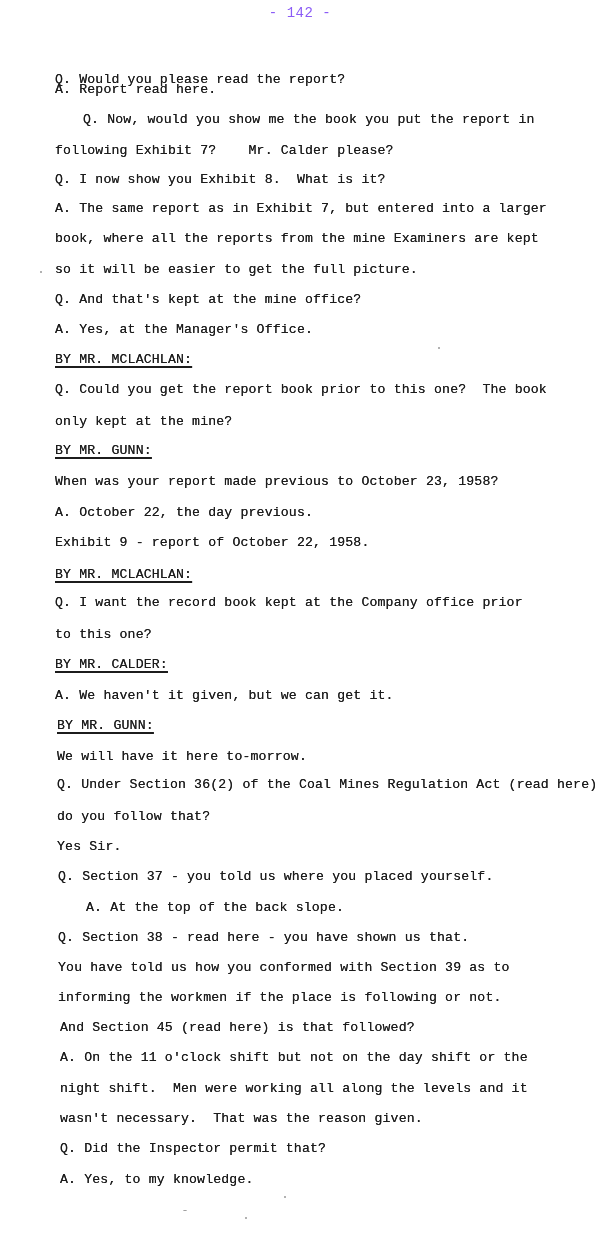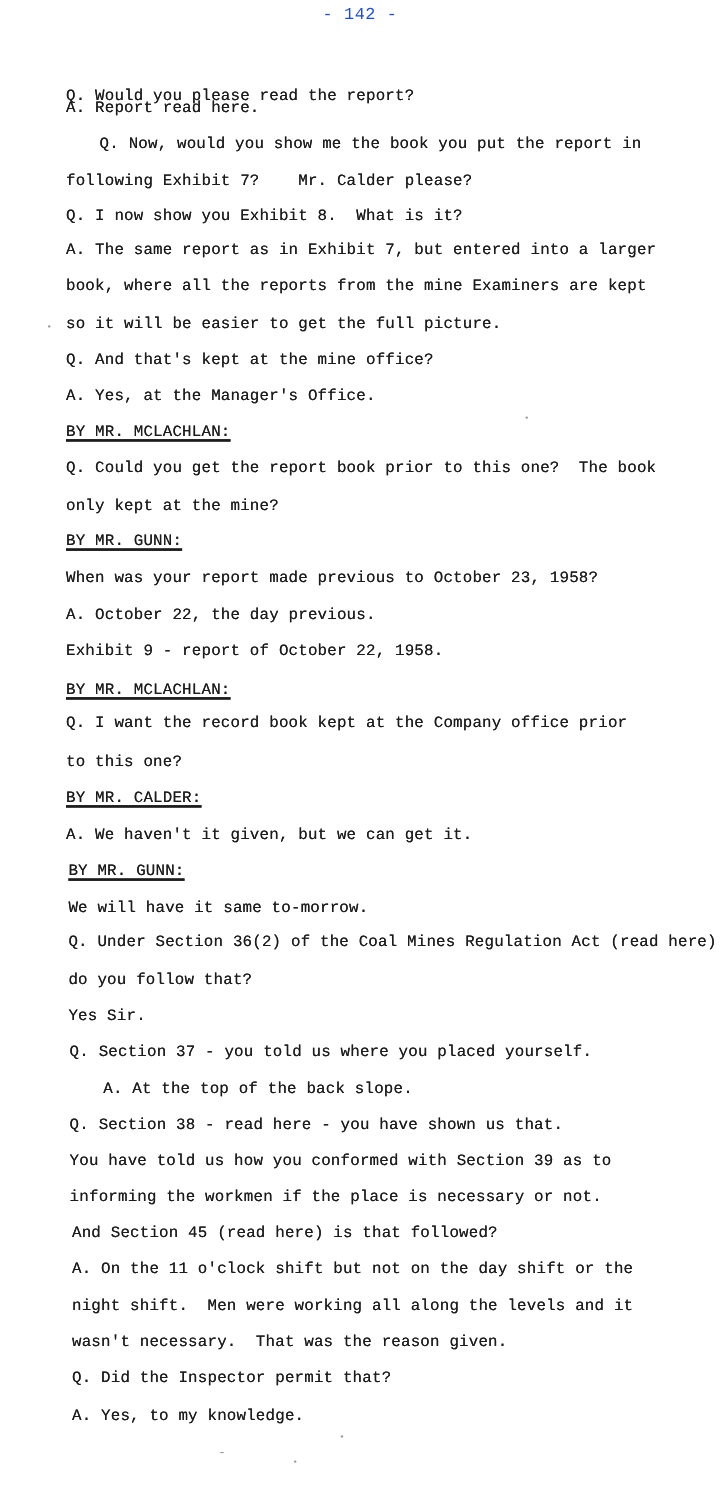--- a/index.html
+++ b/index.html
@@ -16,21 +16,21 @@
     color: #1a1a1a;
   }
   .page-number {
     position: absolute;
     left: 0;
     width: 600px;
     top: 5px;
     text-align: center;
     font-size: 14px;
     letter-spacing: 0.5px;
-    color: #1d4ed8;
+    color: #8b5cf6;
   }
   .line {
     position: absolute;
     white-space: pre;
     font-size: 13.2px;
     letter-spacing: 0.15px;
     line-height: 16px;
     color: #1c1c1c;
     text-shadow: 0 0 0.4px #333;
   }
@@ -69,29 +69,29 @@
       <div class="line speaker" style="left: 55px; top: 443px;">BY MR. GUNN:</div>
       <div class="line" style="left: 55px; top: 474px;">When was your report made previous to October 23, 1958?</div>
       <div class="line" style="left: 55px; top: 505px;">A. October 22, the day previous.</div>
       <div class="line" style="left: 55px; top: 535px;">Exhibit 9 - report of October 22, 1958.</div>
       <div class="line speaker" style="left: 55px; top: 567px;">BY MR. MCLACHLAN:</div>
       <div class="line" style="left: 55px; top: 595px;">Q. I want the record book kept at the Company office prior</div>
       <div class="line" style="left: 55px; top: 627px;">to this one?</div>
       <div class="line speaker" style="left: 55px; top: 657px;">BY MR. CALDER:</div>
       <div class="line" style="left: 55px; top: 688px;">A. We haven't it given, but we can get it.</div>
       <div class="line speaker" style="left: 57px; top: 718px;">BY MR. GUNN:</div>
-      <div class="line" style="left: 57px; top: 749px;">We will have it same to-morrow.</div>
+      <div class="line" style="left: 57px; top: 749px;">We will have it here to-morrow.</div>
       <div class="line" style="left: 57px; top: 777px;">Q. Under Section 36(2) of the Coal Mines Regulation Act (read here)</div>
       <div class="line" style="left: 57px; top: 809px;">do you follow that?</div>
       <div class="line" style="left: 57px; top: 839px;">Yes Sir.</div>
       <div class="line" style="left: 58px; top: 869px;">Q. Section 37 - you told us where you placed yourself.</div>
       <div class="line" style="left: 58px; top: 900px; margin-left: 28px;">A. At the top of the back slope.</div>
       <div class="line" style="left: 58px; top: 930px;">Q. Section 38 - read here - you have shown us that.</div>
       <div class="line" style="left: 58px; top: 960px;">You have told us how you conformed with Section 39 as to</div>
-      <div class="line" style="left: 58px; top: 990px;">informing the workmen if the place is necessary or not.</div>
+      <div class="line" style="left: 58px; top: 990px;">informing the workmen if the place is following or not.</div>
       <div class="line" style="left: 60px; top: 1020px;">And Section 45 (read here) is that followed?</div>
       <div class="line" style="left: 60px; top: 1050px;">A. On the 11 o'clock shift but not on the day shift or the</div>
       <div class="line" style="left: 60px; top: 1081px;">night shift.  Men were working all along the levels and it</div>
       <div class="line" style="left: 60px; top: 1111px;">wasn't necessary.  That was the reason given.</div>
       <div class="line" style="left: 60px; top: 1141px;">Q. Did the Inspector permit that?</div>
       <div class="line" style="left: 60px; top: 1172px;">A. Yes, to my knowledge.</div>
     </div>
 
   <div class="speck" style="left:40px;top:271px;"></div>
   <div class="speck" style="left:438px;top:347px;"></div>

